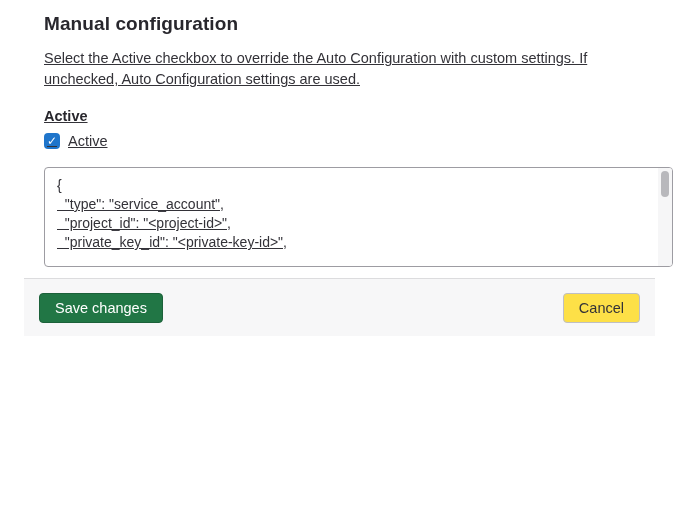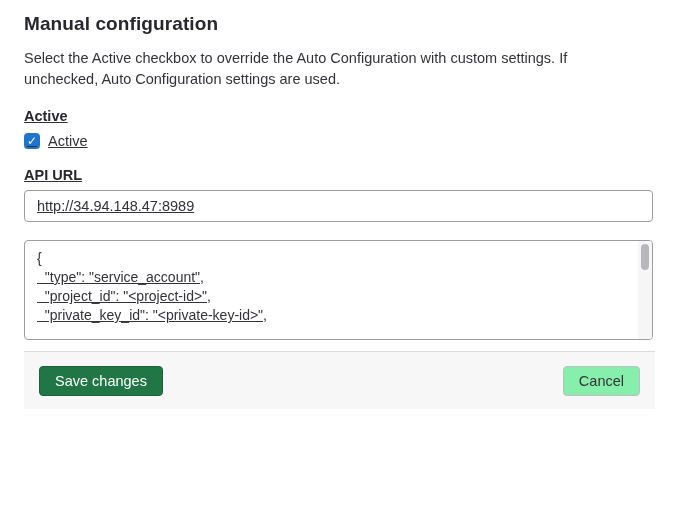--- a/index.html
+++ b/index.html
@@ -3,34 +3,35 @@
 <meta charset="utf-8">
 <style>
   * { box-sizing: border-box; margin: 0; padding: 0; }
   html, body {
     width: 681px; height: 512px;
     background: #ffffff;
     font-family: "Liberation Sans", "DejaVu Sans", sans-serif;
     color: #333238;
     overflow: hidden;
   }
-  .content { padding: 13px 35px 0 24px; }
+  .content { padding: 13px 35px 0 24px; margin-left: 20px; }
 
   .page-title {
     font-size: 19px;
     font-weight: 700;
     color: #28272d;
     letter-spacing: 0.1px;
   }
   .page-desc {
     margin-top: 13px;
     font-size: 14.5px;
     line-height: 21px;
     color: #333238;
     max-width: 606px;
+    text-decoration: underline;
   }
 
   .form-group { margin-top: 18px; text-decoration: underline; }
   .form-label {
     display: block;
     font-size: 14.5px;
     font-weight: 700;
     color: #28272d;
     margin-bottom: 7px;
   }
@@ -131,21 +132,21 @@
     border-radius: 4px;
     cursor: pointer;
   }
   .btn-save {
     background: #217645;
     border: 1px solid #1c613a;
     color: #ffffff;
     font-weight: 400;
   }
   .btn-cancel {
-    background: #86efac;
+    background: #fde047;
     border: 1px solid #bfbfc3;
     color: #333238;
   }
 </style>
 </head>
 <body>
 
 <div class="content">
 
   <h2 class="page-title">Manual configuration</h2>
@@ -153,24 +154,20 @@
   <p class="page-desc">Select the Active checkbox to override the Auto Configuration with custom settings. If unchecked, Auto Configuration settings are used.</p>
 
   <div class="form-group">
     <span class="form-label">Active</span>
     <div class="checkbox-row">
       <span class="checkbox"><span>✓</span></span>
       <span class="checkbox-label">Active</span>
     </div>
   </div>
 
-  <div class="form-group">
-    <label class="form-label">API URL</label>
-    <input class="text-input" type="text" value="http://34.94.148.47:8989" style="">
-  </div>
 
   <div class="form-group">
   </div>
 
   <div class="form-group">
     <div class="textarea-wrap">
       <textarea class="json-textarea" spellcheck="false" style="">{
   "type": "service_account",
   "project_id": "&lt;project-id&gt;",
   "private_key_id": "&lt;private-key-id&gt;",</textarea>

